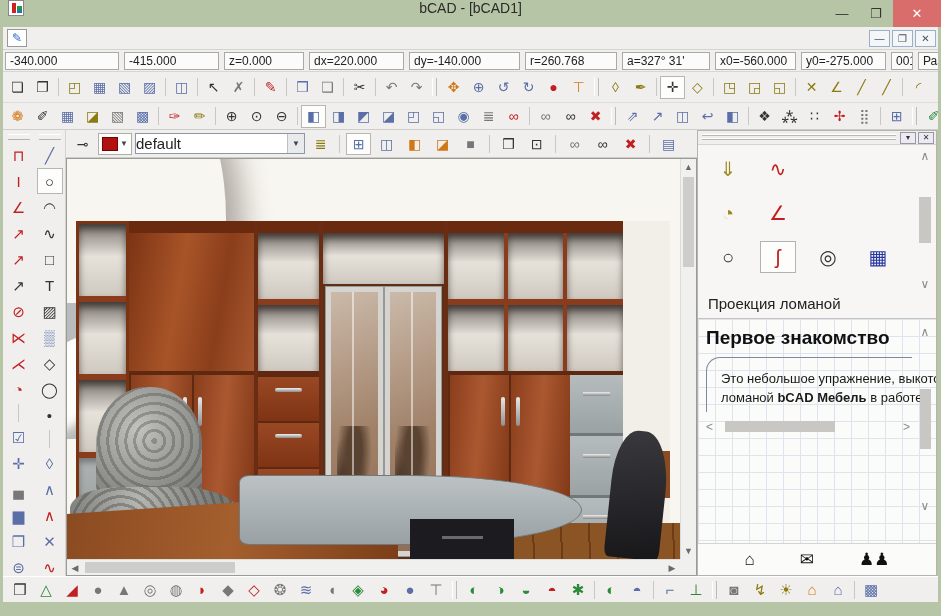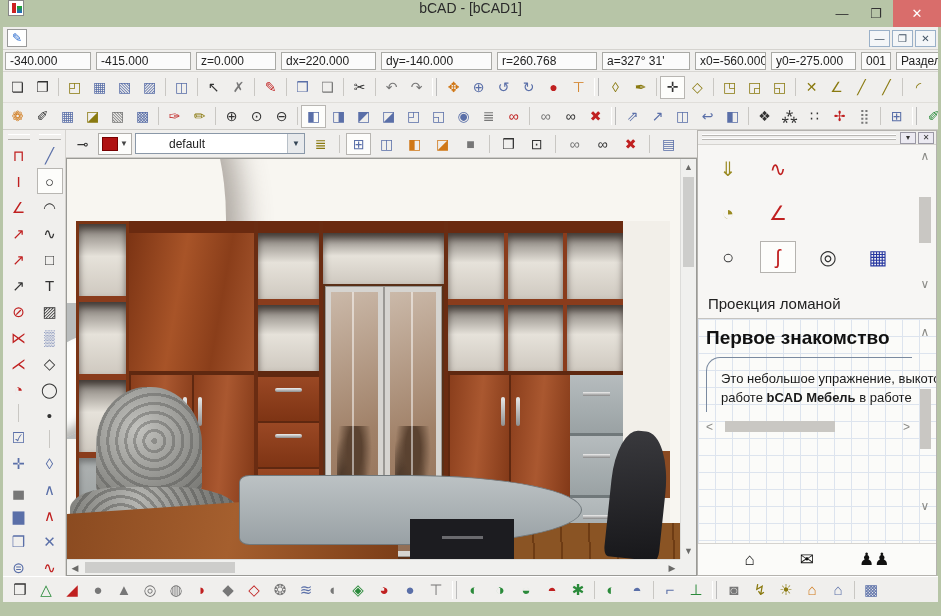--- a/index.html
+++ b/index.html
@@ -60,21 +60,21 @@
 
   
   .vptb { position:absolute; left:66px; top:130px; width:631px; height:28px; background:#f0efed;
           display:flex; align-items:center; gap:3px; padding:0 4px; border-bottom:1px solid #cfcdc9; overflow:hidden; }
   .vptb .ti { height:22px; }
   .swatch-btn { width:34px; height:22px; border:1px solid #b0aeaa; background:#fdfdfb; display:flex;
                 align-items:center; justify-content:center; gap:2px; }
   .swatch { width:16px; height:14px; background:#b01212; border:1px solid #700; }
   .dd-arrow { font-size:8px; color:#444; }
   .combo { width:170px; height:21px; background:#fff; border:1px solid #8a98a8; display:flex; align-items:center; }
-  .combo .val { flex:1; padding:0 21px; font-size:12px;margin-left:12px; }
+  .combo .val { flex:1; padding:0 0; font-size:15px; }
   .combo .btn { width:17px; height:100%; background:#e8eaec; border-left:1px solid #b8c0c8; font-size:8px;
                 display:flex; align-items:center; justify-content:center; color:#345; }
 
   
   .viewport { position:absolute; left:66px; top:158px; width:631px; height:418px; background:#e8e8e6;
               border:1px solid #9a9a96; }
   .scene { position:absolute; left:0; top:0; right:16px; bottom:16px; background:#f8f6f1; overflow:hidden; }
   .arch { position:absolute; left:-8%; top:-30%; width:34%; height:90%; border-radius:50%;
           box-shadow:18px 14px 28px rgba(90,80,70,.45); }
   .leftwall { position:absolute; left:0; top:36%; width:3.2%; height:34%; background:#b9bcbc; }
@@ -227,30 +227,30 @@
   <div class="menubar">
     <div class="doc-icon">✎</div>
     <div class="mdi-btns">
       <div class="mdi-btn">—</div>
       <div class="mdi-btn">❐</div>
       <div class="mdi-btn">✕</div>
     </div>
   </div>
 
   <div class="coordbar">
-      <span class="coord-field" style="width: 86px;">-340.000</span>
+      <span class="coord-field" style="width: 114px;">-340.000</span>
       <span class="coord-field" style="width: 95px;">-415.000</span>
       <span class="coord-field" style="width: 80px;">z=0.000</span>
       <span class="coord-field" style="width: 95px;">dx=220.000</span>
       <span class="coord-field" style="width: 111px;">dy=-140.000</span>
-      <span class="coord-field" style="width: 100px;">r=260.768</span>
+      <span class="coord-field" style="width: 92px;">r=260.768</span>
       <span class="coord-field" style="width: 88px;">a=327° 31'</span>
-      <span class="coord-field" style="width: 71px;">x0=-560.000</span>
+      <span class="coord-field" style="width: 81px;">x0=-560.000</span>
       <span class="coord-field" style="width: 85px;">y0=-275.000</span>
-      <span class="coord-field" style="width: 30px;">001</span>
+      <span class="coord-field" style="width: 22px;">001</span>
       <span class="coord-field" style="width: 90px;">Раздел:"defa</span>
     </div>
 
   <div class="tbrow tbrow1">
       <button class="ti">
         <span class="g">❏</span>
       </button>
       <button class="ti">
         <span class="g">❐</span>
       </button>
@@ -801,21 +801,21 @@
         <span class="thumb"></span>
         <span class="chev">∨</span>
       </div>
     </div>
     <div class="rp-caption">Проекция ломаной</div>
     <div class="rp-lesson">
       <div class="lesson-title">Первое знакомство</div>
       <div class="lesson-box">
         <div><span class="lesson-line">Это небольшое упражнение, вы</span><span class="lesson-line">которое, Вы, последовательно,</span></div>
         <div class="lesson-line">
-          <span>работе </span><b>bCAD Мебель</b><span> в работе</span>
+          <span>ломаной </span><b>bCAD Мебель</b><span> в работе</span>
         </div>
       </div>
       <div class="lesson-hsb">
         <span class="chev">&lt;</span>
         <span class="thumb"></span>
         <span class="chev">&gt;</span>
       </div>
       <div class="lesson-vsb">
         <span class="chev">∧</span>
         <span class="thumb"></span>

